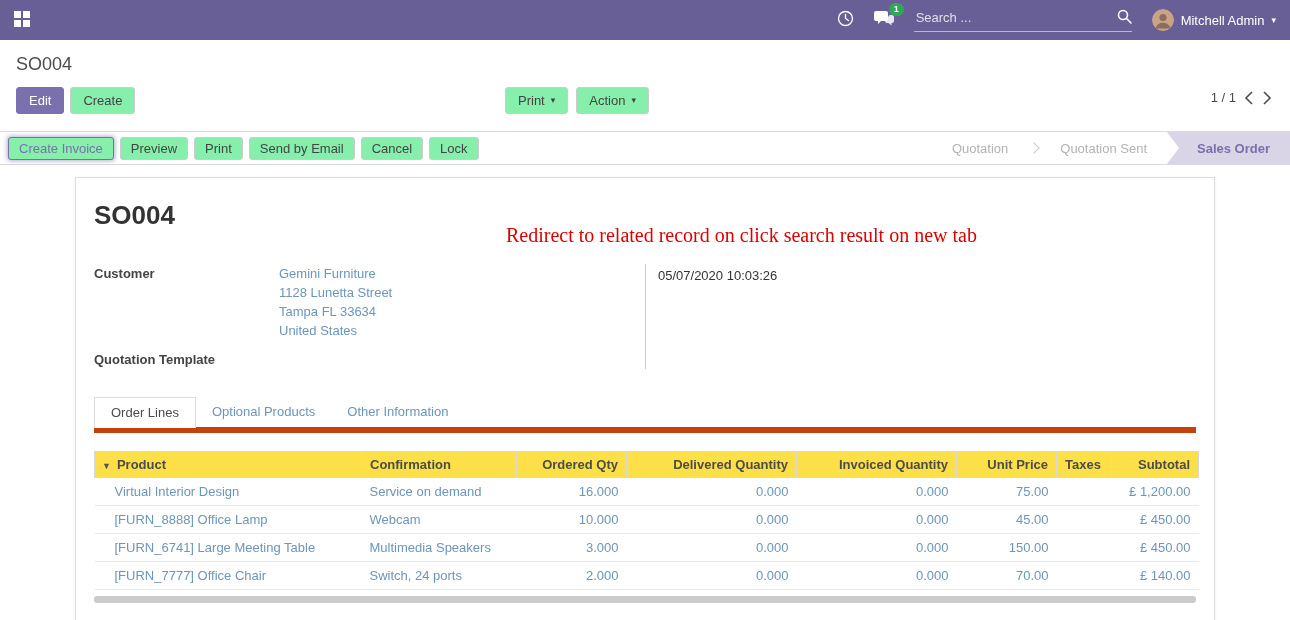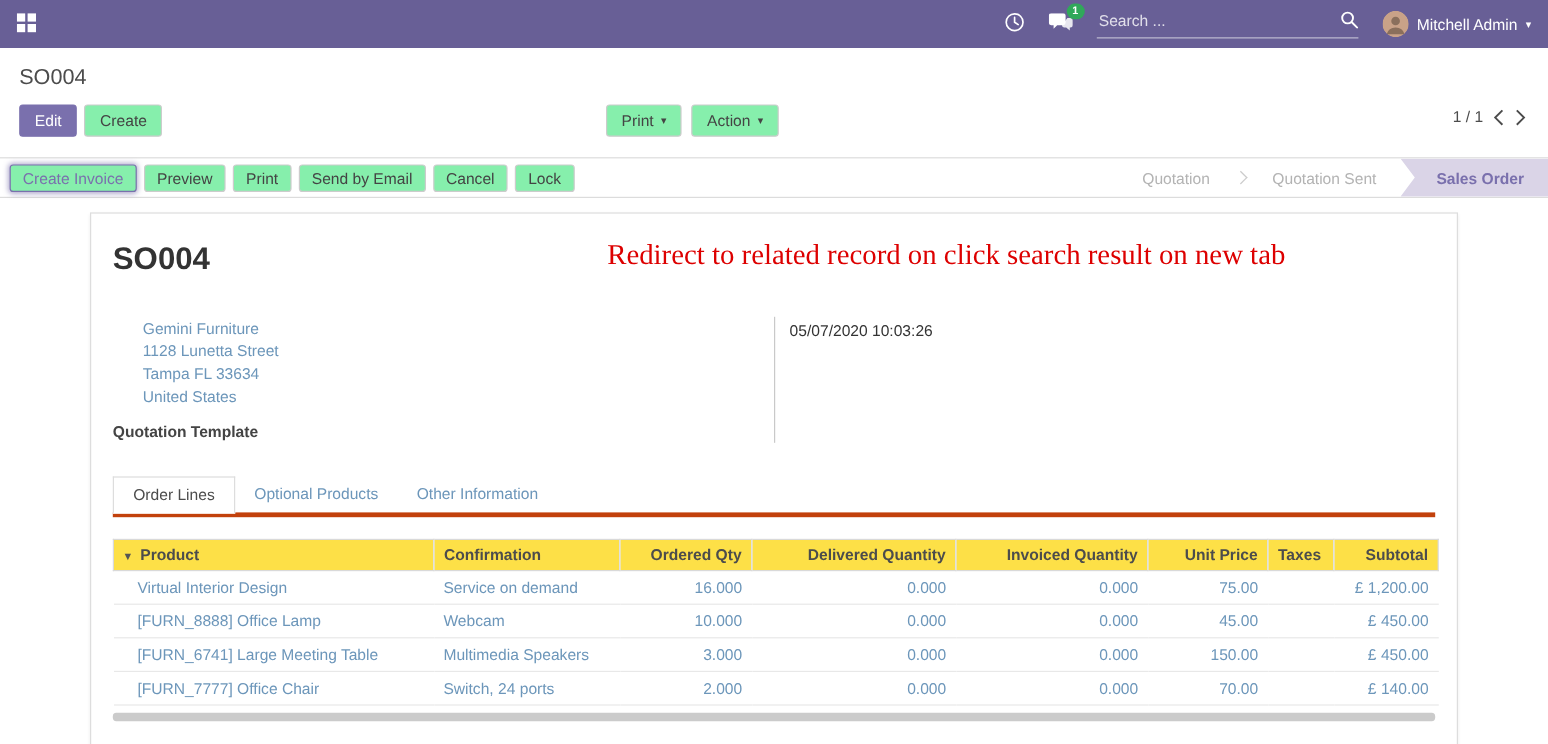--- a/index.html
+++ b/index.html
@@ -64,40 +64,40 @@
   }
 
   
   .sheet {
     width:1140px; margin:12px auto 0; background:#fff;
     border:1px solid #ddd; box-shadow:0 1px 3px rgba(0,0,0,.08);
     padding:22px 18px 20px; position:relative; min-height:470px;
   }
   .sheet-title { font-size:26px; font-weight:bold; color:#333; margin:0; line-height:30px; }
   .annotation {
-    position:absolute; left:430px; top:22px;
-    font-family:"Liberation Serif", serif; font-size:24px; color:var(--annotation,#dd0000);
+    position:absolute; left:430px; top:46px;
+    font-family:"Liberation Serif", serif; font-size:20px; color:var(--annotation,#dd0000);
     white-space:nowrap;
   }
 
   .fields { display:flex; margin-top:34px; }
   .fgroup { width:50%; }
   .field-row { display:flex; }
   .field-label { width:160px; font-weight:bold; color:#444; line-height:19px; }
   .addr div { line-height:19px;margin-left:25px; }
   .link-text { color:var(--link,#6c96ba); cursor:pointer; }
   .qt-row { margin-top:10px; }
   .fg-right { display:flex; }
   .fg-right .labels { width:148px; }
   .fg-right .labels div { font-weight:bold; color:#444; height:24px; line-height:24px; }
   .fg-right .values { border-left:1px solid #c9c9c9; padding-left:12px; }
   .fg-right .values div { height:24px; line-height:24px; color:#333; }
 
   
-  .tabs { display:flex; margin-top:28px; border-bottom:4px solid #c2410c; }
+  .tabs { display:flex; margin-top:28px; border-bottom:6px solid #c2410c; }
   .tab { padding:7px 16px; cursor:pointer; color:var(--link,#6c96ba); margin-bottom:-1px; }
   .tab.active { background:#fff; border:1px solid #ddd; border-bottom:1px solid #fff; color:#4c4c4c; }
 
   
   table.olines { width:100%; border-collapse:collapse; margin-top:18px; table-layout:fixed; }
   .olines th {
     background:#fde047; border:1px solid #d9d9d9; font-weight:bold; color:#4c4c4c;
     padding:5px 8px; text-align:left; font-size:13px; overflow:hidden; white-space:nowrap;
   }
   .olines td {
@@ -218,20 +218,21 @@
   </div>
 </div>
 
 <div class="sheet">
   <h1 class="sheet-title">SO004</h1>
   <div class="annotation">Redirect to related record on click search result on new tab</div>
 
   <div class="fields">
     <div class="fgroup">
       <div class="field-row">
+        <div class="field-label">Customer</div>
         <div class="addr">
           <div class="link-text">Gemini Furniture</div>
           <div class="link-text">1128 Lunetta Street</div>
           <div class="link-text">Tampa FL 33634</div>
           <div class="link-text">United States</div>
         </div>
       </div>
       <div class="field-row qt-row">
         <div class="field-label">Quotation Template</div>
         <div></div>

